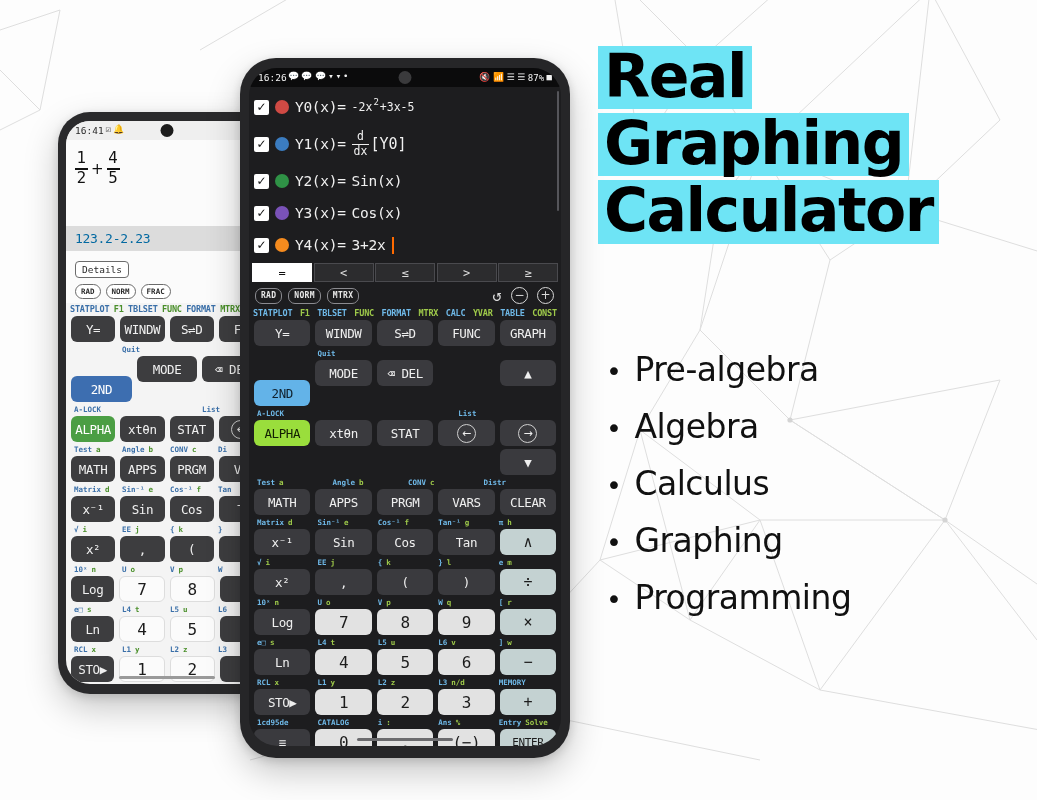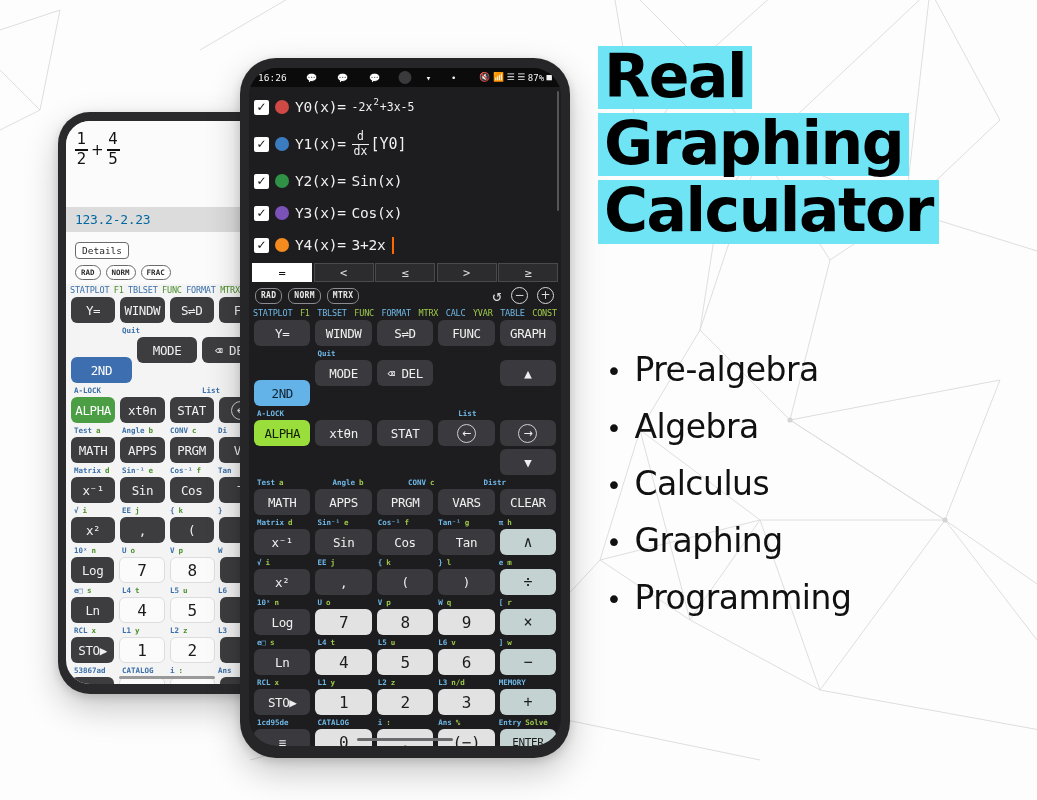--- a/index.html
+++ b/index.html
@@ -49,21 +49,21 @@
     position: relative;
   }
 
   
   .statusbar {
     height: 19px; display: flex; align-items: center;
     padding: 0 9px; font-size: 9.5px; position: relative;
   }
   .statusbar.dark { background: #0b0b0c; color: #f2f2f2; }
   .statusbar.light { background: #efefef; color: #2a2a2a; }
-  .sb-left { display: flex; align-items: flex-end; gap: 20px; }
+  .sb-left { display: flex; align-items: flex-start; gap: 2px; }
   .sb-right { margin-left: auto; display: flex; align-items: center; gap: 2.5px; font-size: 9px; }
   .notch {
     position: absolute; left: 50%; transform: translateX(-50%);
     width: 13px; height: 13px; border-radius: 50%;
   }
   .statusbar.dark .notch { background: #3a3a3c; }
   .statusbar.light .notch { background: #1b1b1b; }
   .sb-ico { font-size: 9px; line-height: 1; }
 
   
@@ -109,21 +109,21 @@
   .circ-ico {
     width: 17px; height: 17px; border-radius: 50%; border: 1.4px solid #d8d8d8;
     color: #d8d8d8; font-size: 12px; line-height: 14px; text-align: center;
     font-family: "DejaVu Sans", sans-serif;
   }
   .hist-ico { color: #d8d8d8; font-size: 16px; line-height: 1; }
 
   
   .menu-strip {
     display: flex; justify-content: space-between;
-    padding: 1px 4px 2px 4px; font-size: 8.5px; font-weight: normal;
+    padding: 1px 4px 2px 4px; font-size: 8.5px; font-weight: bold;
     letter-spacing: -.2px;
   }
   .menu-strip span.b { color: #6fb9e8; }
   .menu-strip span.g { color: #9ec94a; }
   .light-theme .menu-strip span.b { color: #3a6fa8; }
   .light-theme .menu-strip span.g { color: #4a8f2a; }
 
   
   .keypad { padding: 0 5px; }
   .krow { display: flex; gap: 5px; margin-bottom: 3px; }
@@ -249,20 +249,31 @@
       <circle cx="760" cy="150" r="3"></circle>
       <circle cx="905" cy="210" r="2.6"></circle>
       <circle cx="945" cy="520" r="2.6"></circle>
       <circle cx="790" cy="420" r="2.6"></circle>
     </g>
   </svg>
 
   <div class="phone light-theme" id="phone-back">
     <div class="screen">
 
+      <div class="statusbar light">
+        <div class="sb-left">
+          <span>16:41</span>
+          <span class="sb-ico">☑</span>
+          <span class="sb-ico">🔔</span>
+        </div>
+        <div class="notch"></div>
+        <div class="sb-right">
+          <span class="sb-ico">🔇</span>
+        </div>
+      </div>
 
       <div class="calcarea" style="height:86px">
         <div class="bigfrac">
           <span class="vfrac">
             <span>1</span>
             <span class="hl"></span>
             <span>2</span>
           </span>
           <span>+</span>
           <span class="vfrac">

